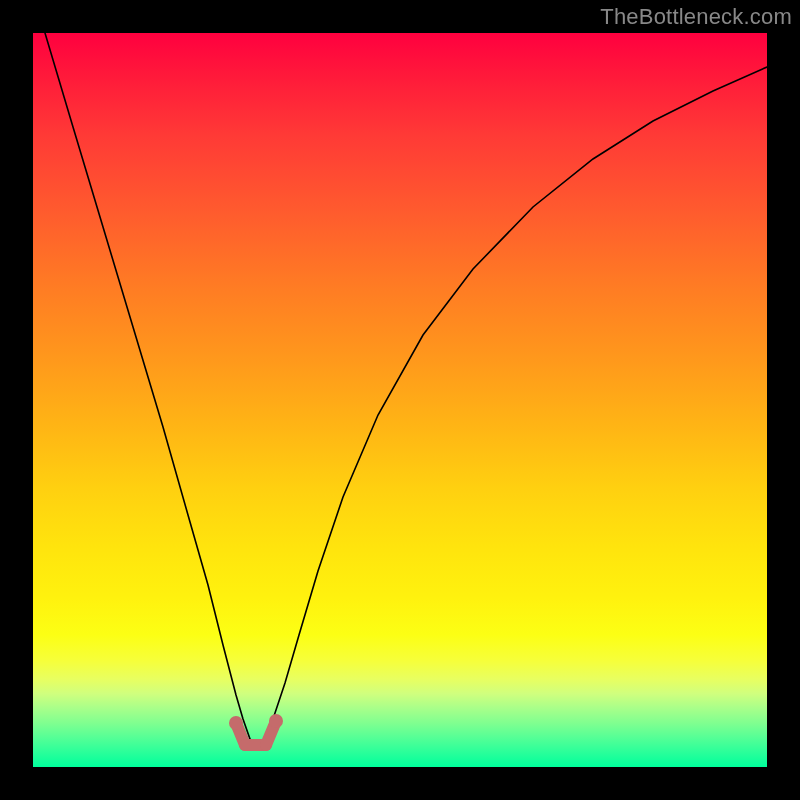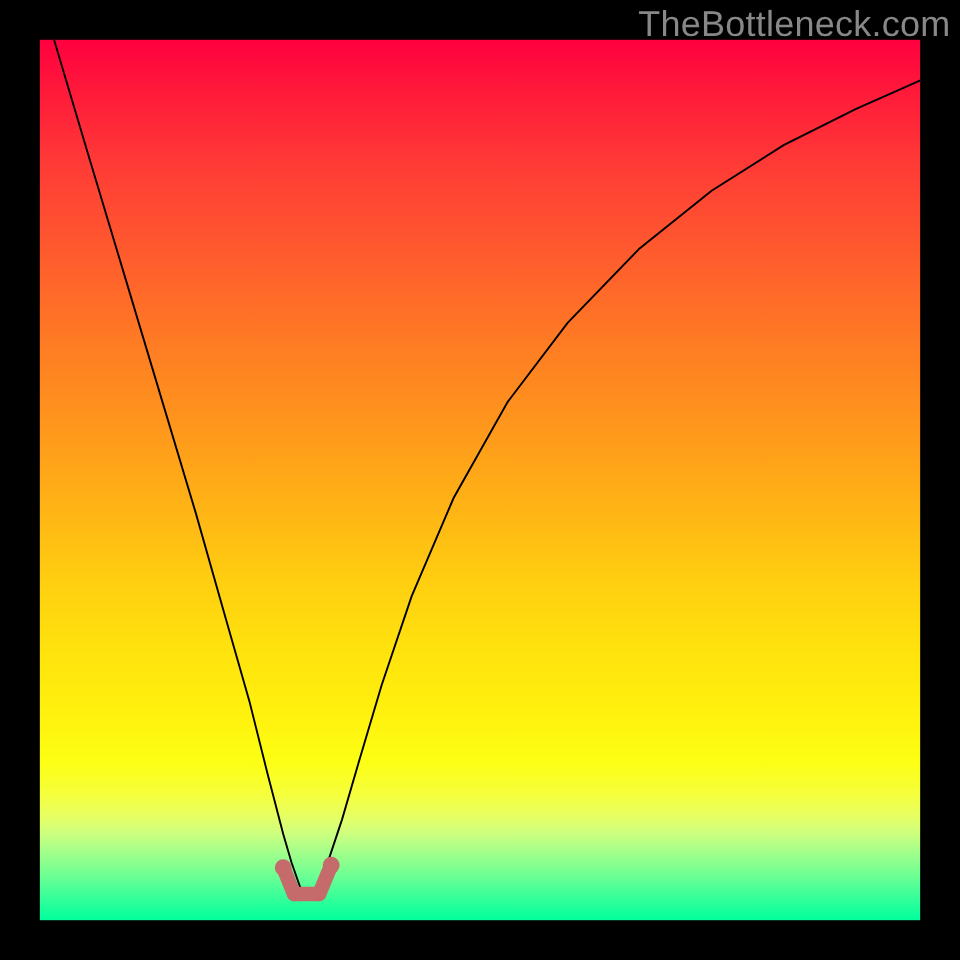--- a/index.html
+++ b/index.html
@@ -15,21 +15,21 @@
     position: relative;
     width: 800px;
     height: 800px;
     background: #000;
   }
   .watermark {
     position: absolute;
     top: 4px;
     right: 8px;
     color: #888;
-    font-size: 30px;
+    font-size: 22px;
     font-weight: 500;
     letter-spacing: 0.2px;
     z-index: 5;
   }
   .plot {
     position: absolute;
     left: 33px;
     top: 33px;
     width: 734px;
     height: 734px;

